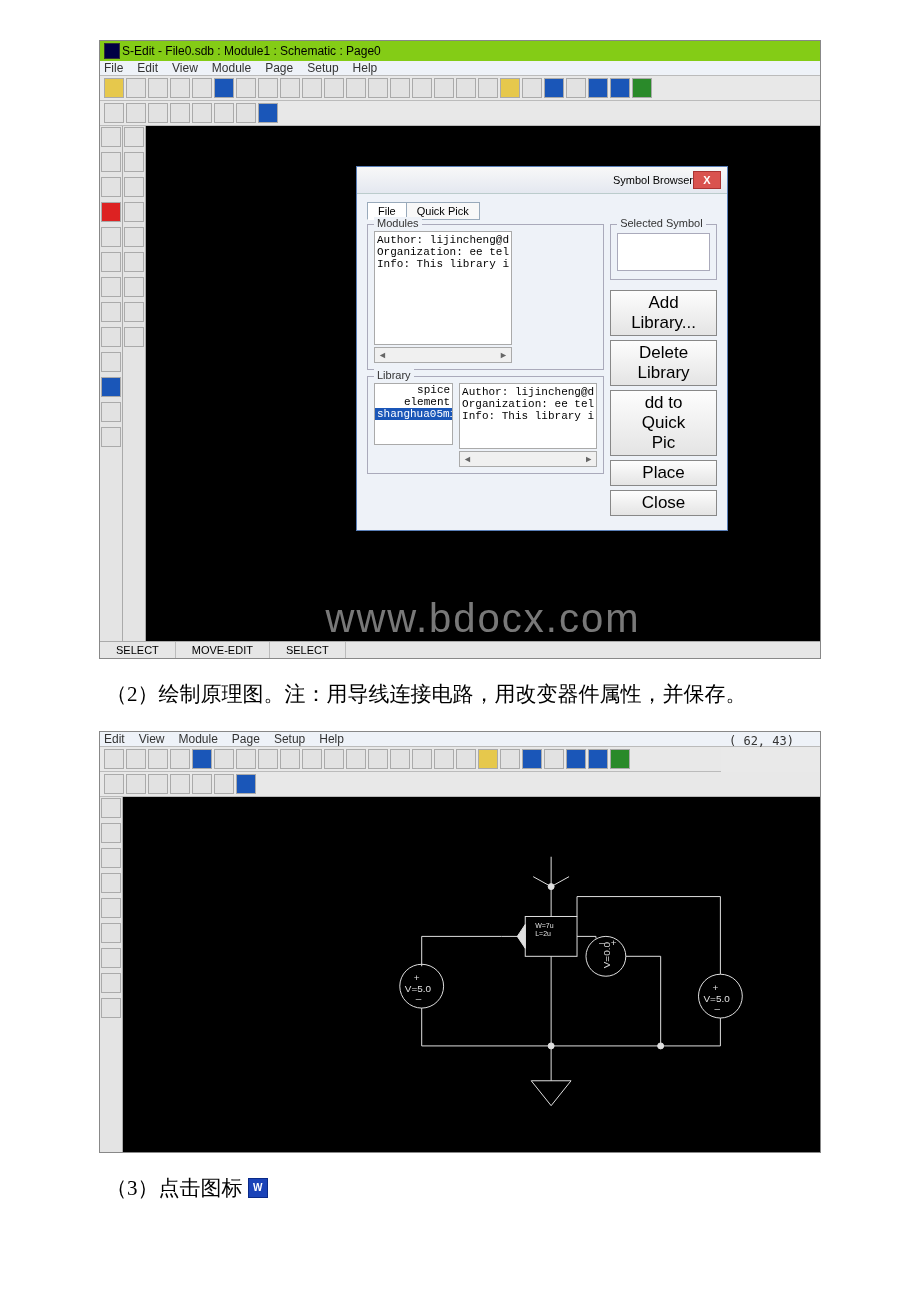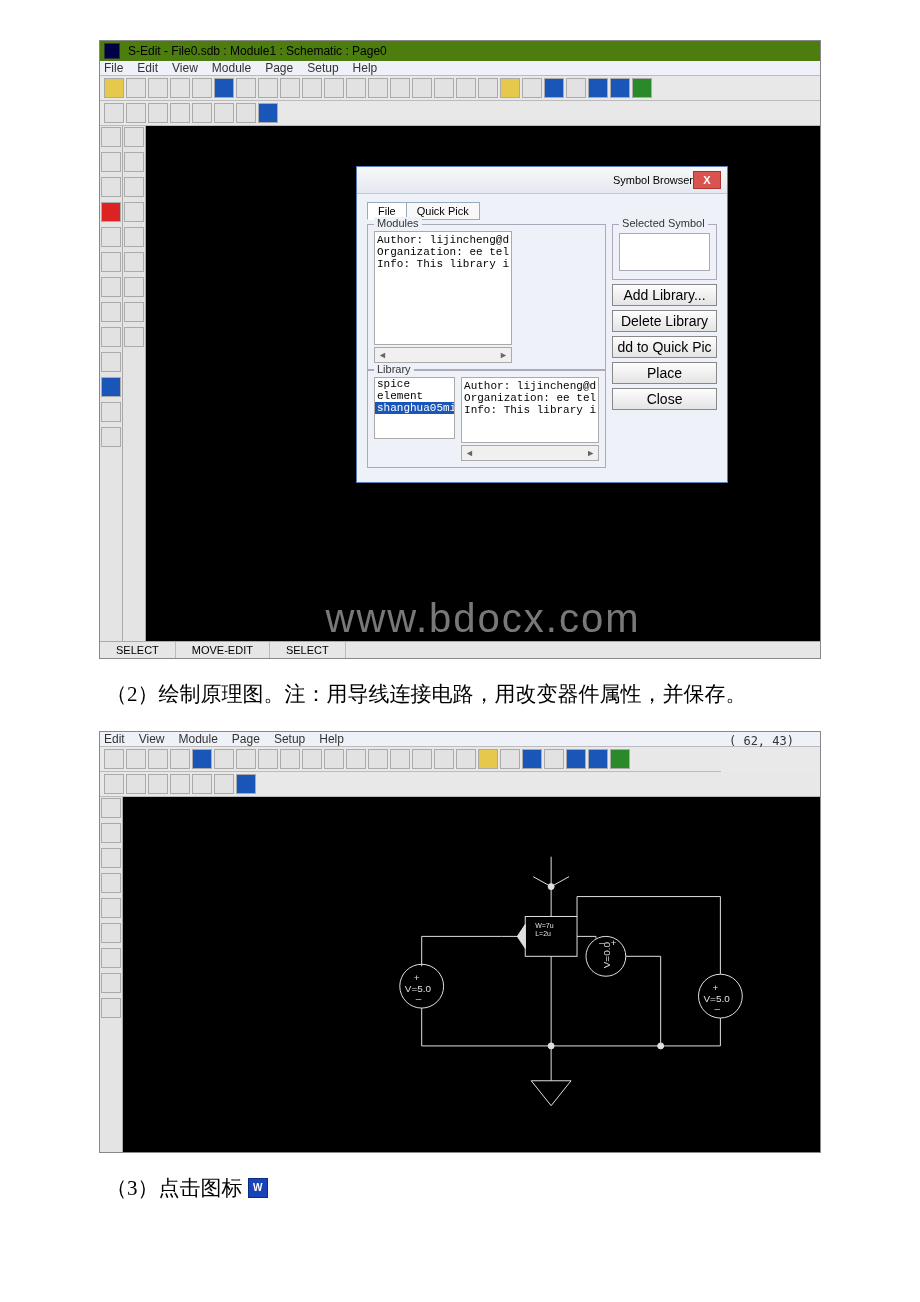--- a/index.html
+++ b/index.html
@@ -1,20 +1,20 @@
 <!DOCTYPE html>
 <html><head>
 <meta charset="utf-8">
 <style>
   body { margin:0; background:#fff; font-family: "Segoe UI", Arial, sans-serif; font-size:12px; color:#000; }
   .page { width:920px; margin:0 auto; padding:40px 60px 80px 60px; box-sizing:border-box; }
   .fig { border:1px solid #888; margin:0 auto; background:#e9e9e9; }
   
   .sedit-win { width:720px; }
-  .win-title { background:#4d7c0f; display:flex; align-items:center; gap:8px; padding:2px 4px; font-size:12px; }
+  .win-title { background:#84cc16; display:flex; align-items:center; gap:2px; padding:2px 4px; font-size:12px; }
   .win-icon { width:14px; height:14px; background:#004; border:1px solid #333; }
   .menu-bar { background:#eef2f8; border-bottom:1px solid #bbb; padding:0 4px; }
   .menu-bar span { margin-right:14px; color:#333; font-size:12px; }
   .toolbar { background:#e8e8e8; border-bottom:1px solid #bbb; padding:2px 4px; display:flex; gap:2px; }
   .tbtn { width:18px; height:18px; background:#e2e2e2; border:1px solid #aaa; display:inline-block; }
   .tbtn.red { background:#d22; }
   .tbtn.blue { background:#1a56b8; }
   .tbtn.green { background:#2a8a2a; }
   .tbtn.yellow { background:#e6c84c; }
   .canvas-area { position:relative; display:flex; }
@@ -25,29 +25,29 @@
   .status-bar { background:#e6e6e6; border-top:1px solid #aaa; font-size:11px; display:flex; }
   .status-bar span { padding:2px 16px; border-right:1px solid #bbb; }
   
   .dlg { position:absolute; left:210px; top:40px; width:370px; background:#eef2f8; border:1px solid #5a7fb8; font-family:Tahoma,Arial; font-size:11px; box-shadow:2px 2px 6px rgba(0,0,0,0.4); }
   .dlg-title { background:linear-gradient(#f8f8f8,#e4e8f0); padding:4px 6px; display:flex; justify-content:flex-end; align-items:center; border-bottom:1px solid #bcc; }
   .dlg-close { width:26px; height:16px; background:#d9534f; color:#fff; font-weight:bold; display:flex; align-items:center; justify-content:center; border:1px solid #a33; font-size:11px; }
   .dlg-body { padding:8px 10px 14px 10px; }
   .tabs { display:flex; margin-bottom:4px; }
   .tab { padding:2px 10px; border:1px solid #9ab; background:#f8f8f8; margin-right:-1px; font-size:11px; }
   .tab.active { background:#fff; border-bottom:1px solid #fff; }
-  .fs { border:1px solid #aab; padding:6px; position:relative; }
+  .fs { border:1px solid #aab; padding:6px; margin-bottom:6px; position:relative;text-align:right; }
   .fs-label { position:absolute; top:-8px; left:6px; background:#eef2f8; padding:0 3px; font-size:11px; color:#333; }
   .dlg-grid { display:grid; grid-template-columns:1fr 1fr 0.9fr; gap:6px; }
   .listbox, .infobox { height:108px; overflow:auto; border:1px solid #aaa; background:#fff; font-family:"Courier New",monospace; font-size:11px; }
   .listbox div { padding:0 2px; white-space:nowrap; }
   .listbox .sel { background:#1a56b8; color:#fff; }
   .infobox { padding:2px; white-space:pre; }
   .rightcol { display:flex; flex-direction:column; gap:4px; }
-  .btn { border:1px solid #888; background:linear-gradient(#fdfdfd,#e4e4e4); padding:2px 0; text-align:center; font-size:14px; }
+  .btn { border:1px solid #888; background:linear-gradient(#fdfdfd,#e4e4e4); padding:2px 20px; text-align:center; font-size:17px; }
   .selbox { border:1px solid #aab; height:36px; background:#fff; margin-top:4px; }
   .lib-lists { display:grid; grid-template-columns:1fr 1fr; gap:6px; }
   .lib-lists .listbox, .lib-lists .infobox { height:60px; }
   .hscroll { height:14px; border:1px solid #aaa; background:#f0f0f0; margin-top:2px; display:flex; align-items:center; }
   .hscroll::before,.hscroll::after { content:"◄"; font-size:9px; padding:0 3px; color:#666; }
   .hscroll::after { content:"►"; margin-left:auto; }
   
   .body-text { font-family: "SimSun","宋体",serif; font-size:21px; line-height:1.7; margin:18px 4px; text-indent:2em; }
   
   .sedit2 { width:720px; }

